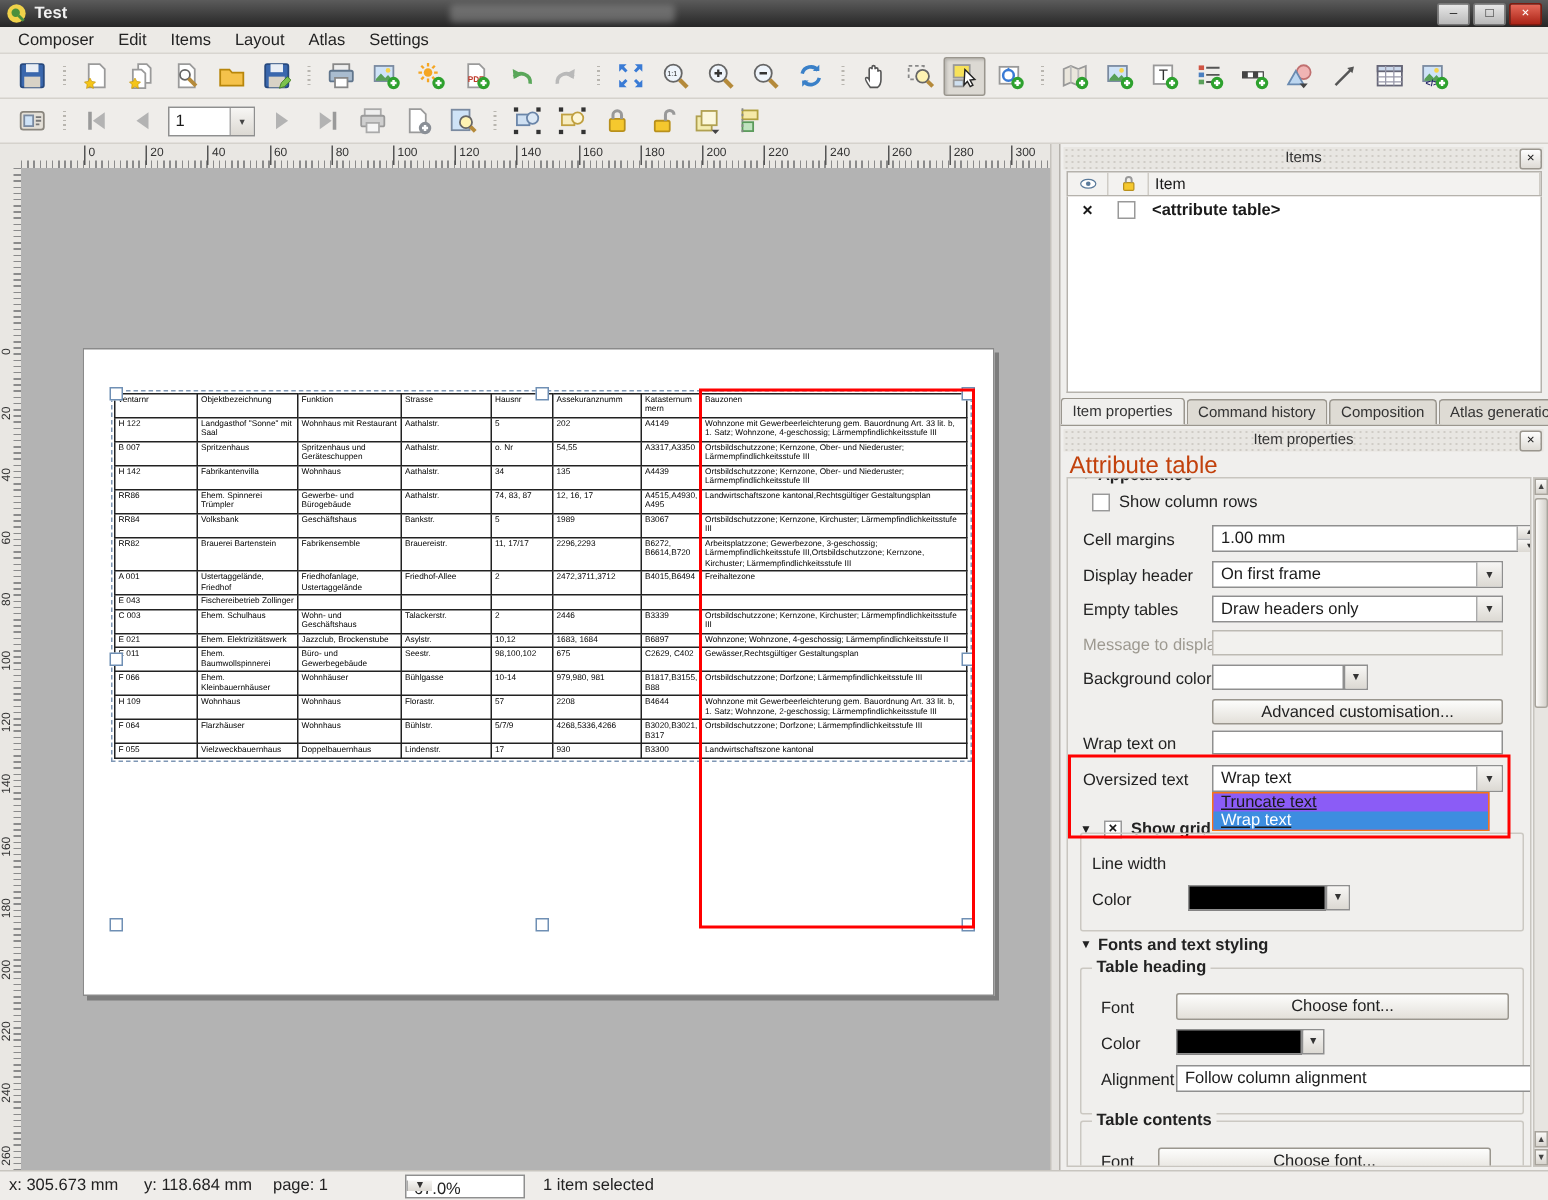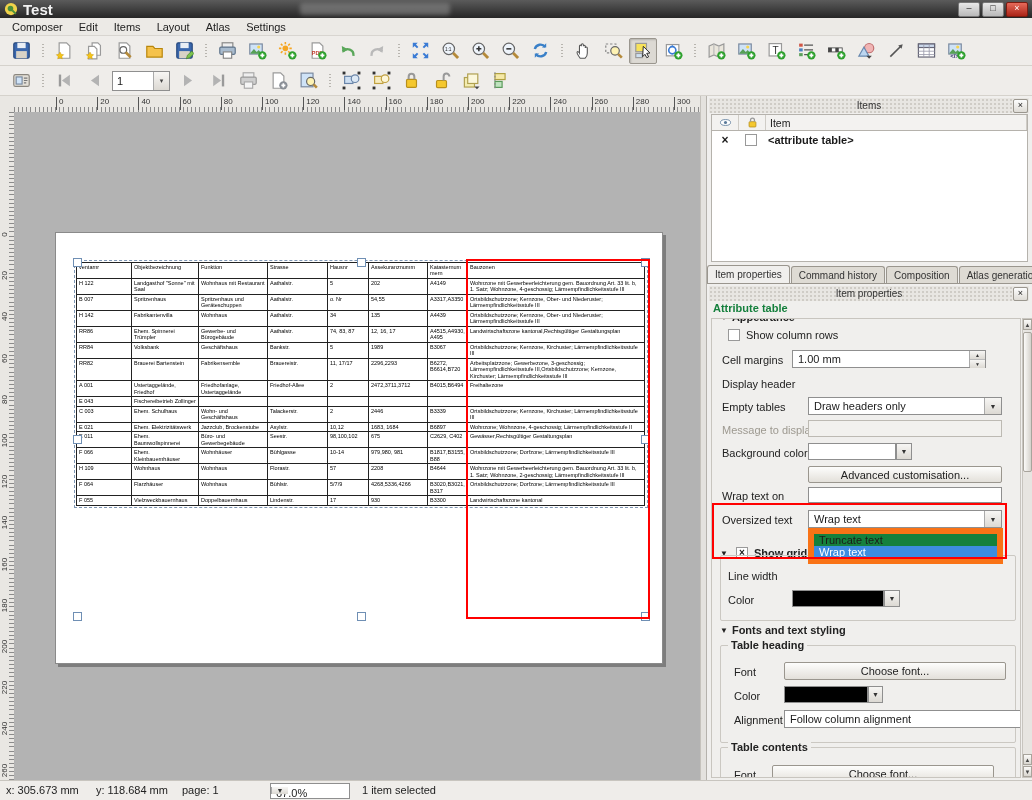--- a/index.html
+++ b/index.html
@@ -5,21 +5,21 @@
   html,body{margin:0;padding:0;}
   body{width:1032px;height:800px;position:relative;overflow:hidden;
        font-family:"Liberation Sans","DejaVu Sans",sans-serif;font-size:11px;color:#1a1a1a;
        background:#f0efed;-webkit-font-smoothing:antialiased;}
   .abs{position:absolute;}
 
   
   #titlebar{left:0;top:0;width:1032px;height:18px;background:linear-gradient(#5b5b5b,#262626);
             display:flex;align-items:center;padding:0 4px;box-sizing:border-box;color:#fff;}
   #titlebar .appicon{width:14px;height:14px;margin-right:5px;}
-  #title-text{font-size:15px;font-weight:bold;color:#f2f2f2;}
+  #title-text{font-size:11px;font-weight:bold;color:#f2f2f2;}
   #title-blur{position:absolute;left:300px;top:3px;width:150px;height:12px;background:#8f8f8f;
               opacity:.55;filter:blur(2px);border-radius:3px;}
   #win-controls{margin-left:auto;display:flex;gap:2px;}
   .wbtn{width:20px;height:13px;border:1px solid #777;border-radius:2px;
         background:linear-gradient(#e8e8e8,#b9b9b9);color:#222;font-size:9px;line-height:11px;
         text-align:center;}
   .wbtn.close{background:linear-gradient(#e66a5a,#ab2417);color:#fff;border-color:#7d1b10;}
 
   
   #menubar{left:0;top:18px;width:1032px;height:18px;background:#eceae6;border-bottom:1px solid #d8d5d0;
@@ -93,21 +93,21 @@
   #items-row .c3{font-weight:bold;font-size:11px;padding-left:4px;}
 
   
   #tabs{position:absolute;left:0;top:168px;width:326px;height:20px;display:flex;align-items:flex-end;
         border-bottom:1px solid #9a968e;box-sizing:border-box;}
   .tab{font-size:10px;padding:3px 7px 2px;border:1px solid #9a968e;border-bottom:none;
        border-radius:3px 3px 0 0;background:#dedbd4;color:#333;margin-right:1px;white-space:nowrap;}
   .tab.active{background:#f0efed;padding-bottom:3px;font-weight:normal;}
 
   #ip-title{top:190px;}
-  #ip-heading{position:absolute;left:6px;top:206px;font-size:11px;font-weight:bold;color:#15803d;}
+  #ip-heading{position:absolute;left:6px;top:206px;font-size:16px;font-weight:normal;color:#c2410c;}
 
   
   #scrollpane{position:absolute;left:4px;top:222px;width:310px;height:460px;overflow:hidden;
       border:1px solid #c8c5bf;background:#f0efed;box-sizing:border-box;}
   #vscroll{position:absolute;left:315px;top:222px;width:11px;height:460px;background:#e7e5e1;
       border:1px solid #c8c5bf;box-sizing:border-box;}
   #vscroll .sb-btn{position:absolute;left:0;width:9px;height:11px;background:linear-gradient(#fbfaf8,#d8d5cf);
       border:1px solid #a8a49c;font-size:6px;text-align:center;line-height:10px;color:#444;box-sizing:border-box;}
   #vscroll .thumb{position:absolute;left:0;top:13px;width:9px;height:140px;background:linear-gradient(90deg,#fbfaf8,#d4d1cb);
       border:1px solid #a8a49c;border-radius:2px;box-sizing:border-box;}
@@ -128,22 +128,22 @@
   .spin .arrows span:last-child{border-bottom:none;}
   .pushbtn{position:absolute;background:linear-gradient(#fdfdfc,#e3e0da);border:1px solid #9a968e;
       border-radius:2px;font-size:11px;display:flex;align-items:center;justify-content:center;box-sizing:border-box;color:#222;}
   .colorbtn{position:absolute;border:1px solid #8f8f8f;box-sizing:border-box;}
   .colorbtn.white{background:#fff;} .colorbtn.black{background:#000;}
   .cbx{position:absolute;width:12px;height:12px;background:#fff;border:1px solid #999;box-sizing:border-box;
       font-size:10px;font-weight:900;line-height:10px;text-align:center;}
   .groupbox{position:absolute;border:1px solid #cbc8c2;border-radius:2px;}
   .grouplegend{position:absolute;font-size:11px;font-weight:bold;background:#f0efed;padding:0 3px;color:#222;}
 
-  #dropdown-list{position:absolute;left:96px;top:209px;width:183px;background:#15803d;border:6px solid #f97316;
-      z-index:50;font-size:11px;}
+  #dropdown-list{position:absolute;left:96px;top:209px;width:183px;background:#8b5cf6;border:1px solid #f97316;
+      z-index:50;font-size:11px;text-decoration:underline;}
   .dd-opt{height:12px;line-height:12px;padding-left:5px;}
   .dd-opt.sel{background:#3d8de0;color:#fff;}
 
   
   #statusbar{left:0;top:780px;width:1032px;height:20px;background:#efedea;border-top:1px solid #c8c5bf;
       box-sizing:border-box;font-size:11px;color:#222;}
   #statusbar span{position:absolute;top:3px;}
   #status-zoom{position:absolute;left:270px;top:2px;width:80px;height:16px;}
 </style>
 </head>
@@ -793,29 +793,33 @@
   </div>
   <div id="ip-heading">Attribute table</div>
 
   <div id="scrollpane">
     <div class="sect" style="left:8px;top:-8px"><span class="tri">▼</span><span>Appearance</span></div>
 
     <span class="cbx" style="left:16px;top:10px"></span>
     <span class="flabel" style="left:34px;top:10px">Show column rows</span>
 
     <span class="flabel" style="left:10px;top:35px">Cell margins</span>
-    <div class="spin" style="left:80px;top:31px;width:194px;height:18px">
+    <div class="spin" style="left:96px;top:31px;width:220px;height:18px">
       <span class="val">1.00 mm</span>
       <span class="arrows">
           <span>▲</span>
           <span>▼</span>
         </span>
     </div>
 
     <span class="flabel" style="left:10px;top:59px">Display header</span>
+    <div class="combo" style="left:96px;top:55px;width:194px;height:18px">
+      <span class="val">On first frame</span>
+      <span class="drop">▼</span>
+    </div>
 
     <span class="flabel" style="left:10px;top:82px">Empty tables</span>
     <div class="combo" style="left:96px;top:78px;width:194px;height:18px">
       <span class="val">Draw headers only</span>
       <span class="drop">▼</span>
     </div>
 
     <span class="flabel dis" style="left:10px;top:105px">Message to display</span>
     <div class="input dis" style="left:96px;top:101px;width:194px;height:17px"></div>
 

